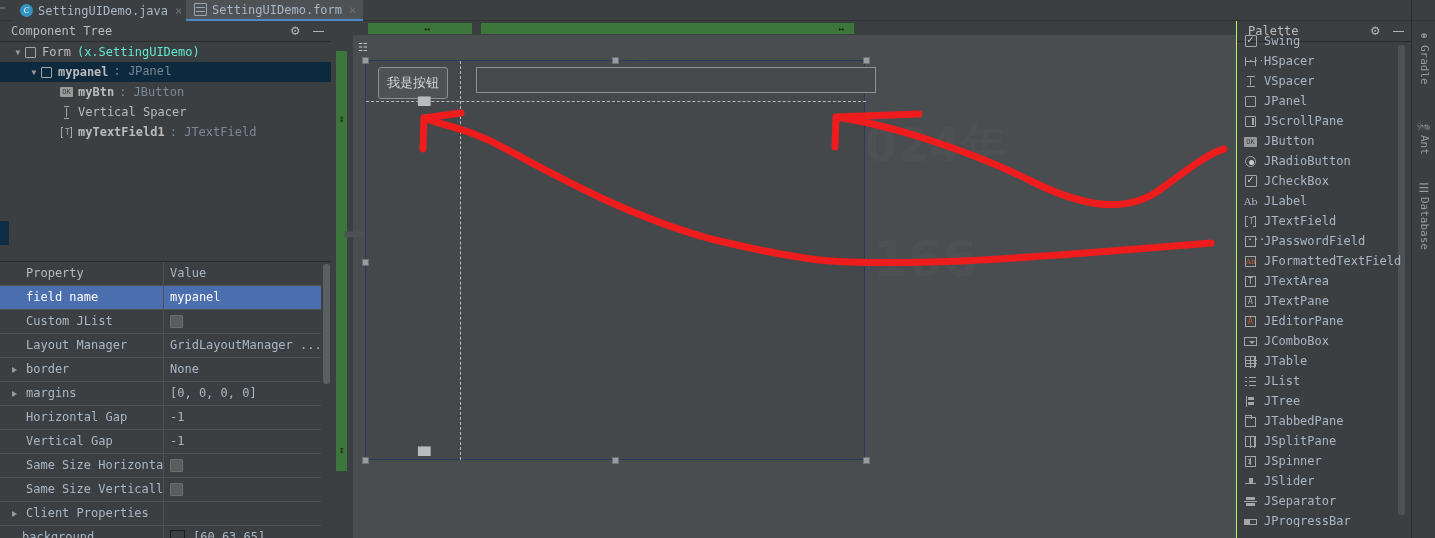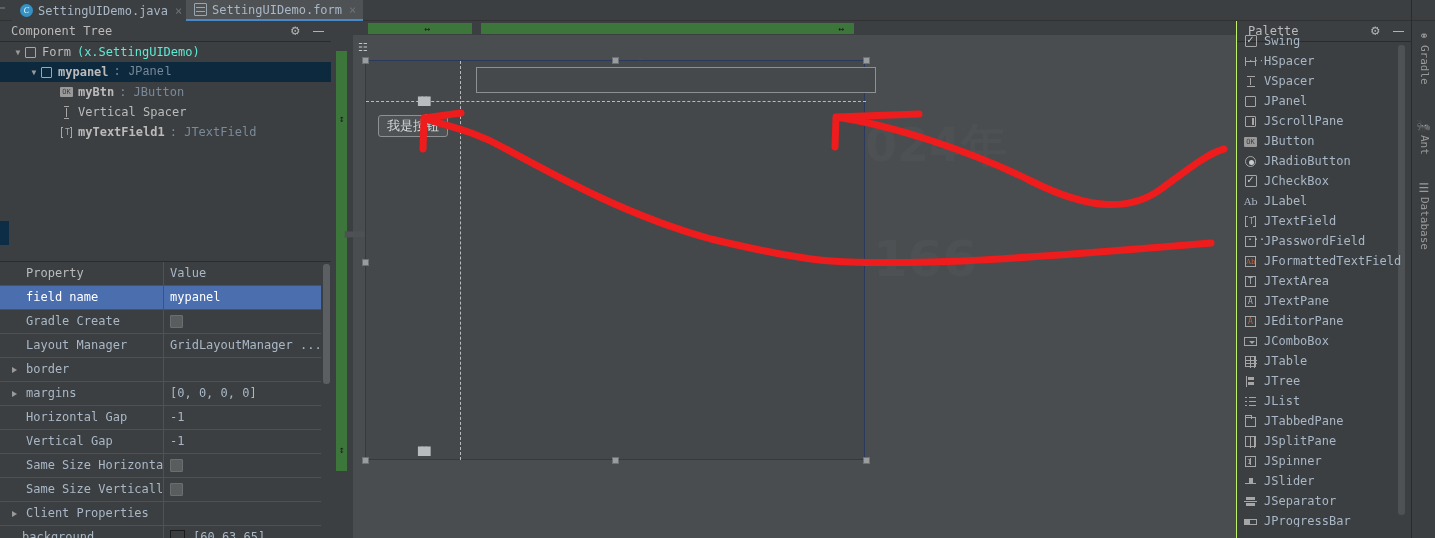--- a/index.html
+++ b/index.html
@@ -175,24 +175,24 @@
     background: #45484a;
   }
   .grid-badge {
     position: absolute; left: 5px; top: 6px; width: 14px; height: 14px;
     color: #c3c6c8; font-size: 11px; line-height: 14px;
   }
   .sel-handle {
     position: absolute; width: 7px; height: 7px; background: #9a9da0; border: 1px solid #6e7174;
   }
   .jbutton {
-    position: absolute; left: 12px; top: 6px; width: 70px; height: 22px;
+    position: absolute; left: 12px; top: 6px; width: 70px; height: 32px;
     background: #4f5254; border: 1px solid #8d9194; border-radius: 3px;
     color: #d6d9db; font-family: "DejaVu Sans", sans-serif; font-size: 13px;
-    display: flex; align-items: center; justify-content: center; margin-top: 48px;
+    display: flex; align-items: center; justify-content: center;
   }
   .jtextfield {
     position: absolute; left: 110px; top: 6px; width: 400px; height: 26px;
     background: #46494b; border: 1px solid #8d9194;
   }
   .dash-h {
     position: absolute; height: 0; border-top: 1px dashed #b8bcbe;
   }
   .dash-v {
     position: absolute; width: 0; border-left: 1px dashed #b8bcbe;
@@ -385,34 +385,35 @@
         <span class="p-name">Property</span>
         <span class="p-val">Value</span>
       </div>
 
       <div class="prop-row sel">
         <span class="p-name">field name</span>
         <span class="p-val">mypanel</span>
       </div>
 
       <div class="prop-row">
-        <span class="p-name">Gradle Create</span>
+        <span class="p-name">Custom JList</span>
         <span class="p-val">
             <span class="cb"></span>
           </span>
       </div>
 
       <div class="prop-row">
         <span class="p-name">Layout Manager</span>
         <span class="p-val">GridLayoutManager ...</span>
       </div>
 
       <div class="prop-row">
         <span class="p-arrow"></span>
         <span class="p-name">border</span>
+        <span class="p-val">None</span>
       </div>
 
       <div class="prop-row">
         <span class="p-arrow"></span>
         <span class="p-name">margins</span>
         <span class="p-val">[0, 0, 0, 0]</span>
       </div>
 
       <div class="prop-row">
         <span class="p-name">Horizontal Gap</span>
@@ -635,29 +636,29 @@
         <span class="pal-label">JComboBox</span>
       </div>
       <div class="pal-row">
         <span class="pal-ico">
             <span class="i-table"></span>
           </span>
         <span class="pal-label">JTable</span>
       </div>
       <div class="pal-row">
         <span class="pal-ico">
+            <span class="i-list"></span>
+          </span>
+        <span class="pal-label">JList</span>
+      </div>
+      <div class="pal-row">
+        <span class="pal-ico">
             <span class="i-tree"></span>
           </span>
         <span class="pal-label">JTree</span>
-      </div>
-      <div class="pal-row">
-        <span class="pal-ico">
-            <span class="i-list"></span>
-          </span>
-        <span class="pal-label">JList</span>
       </div>
       <div class="pal-row">
         <span class="pal-ico">
             <span class="i-tabbed"></span>
           </span>
         <span class="pal-label">JTabbedPane</span>
       </div>
       <div class="pal-row">
         <span class="pal-ico">
             <span class="i-split"></span>

